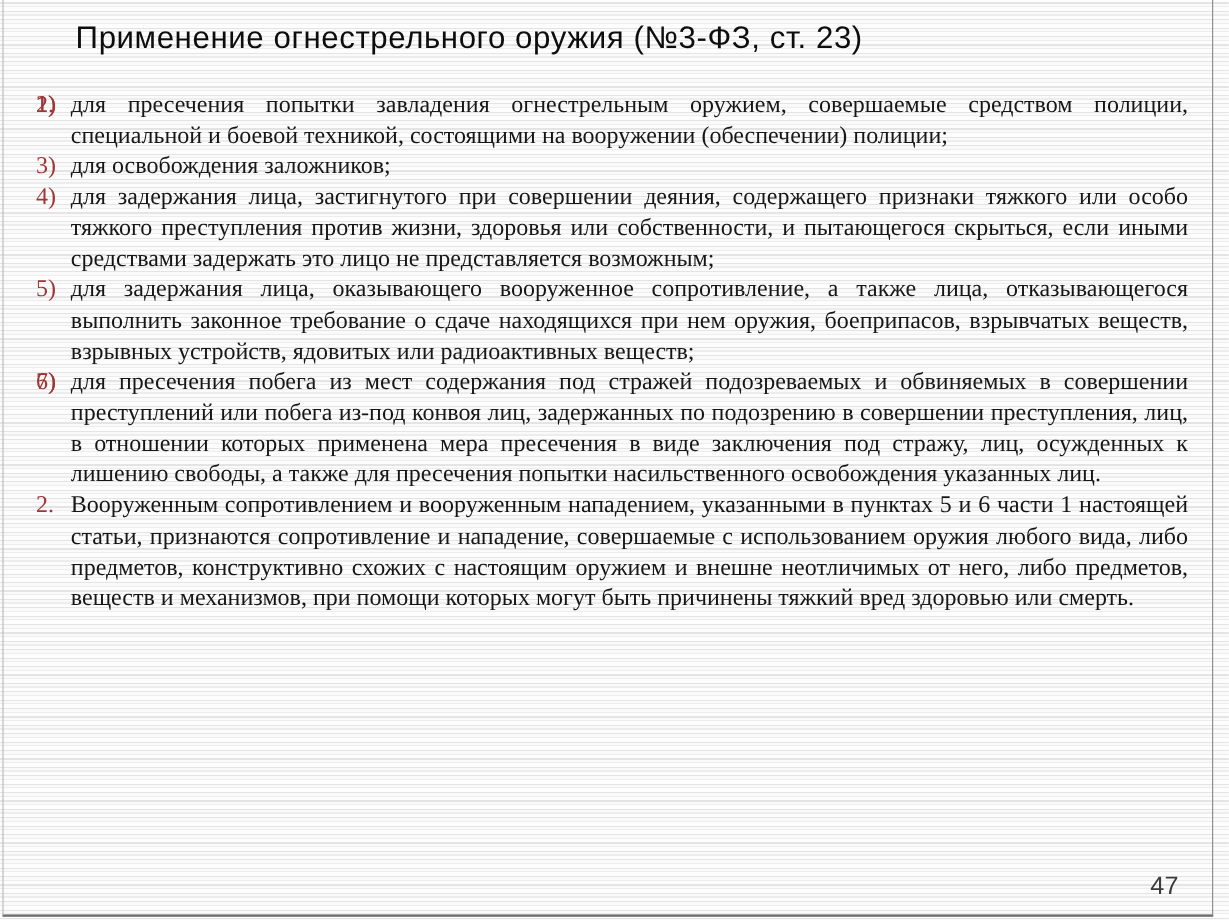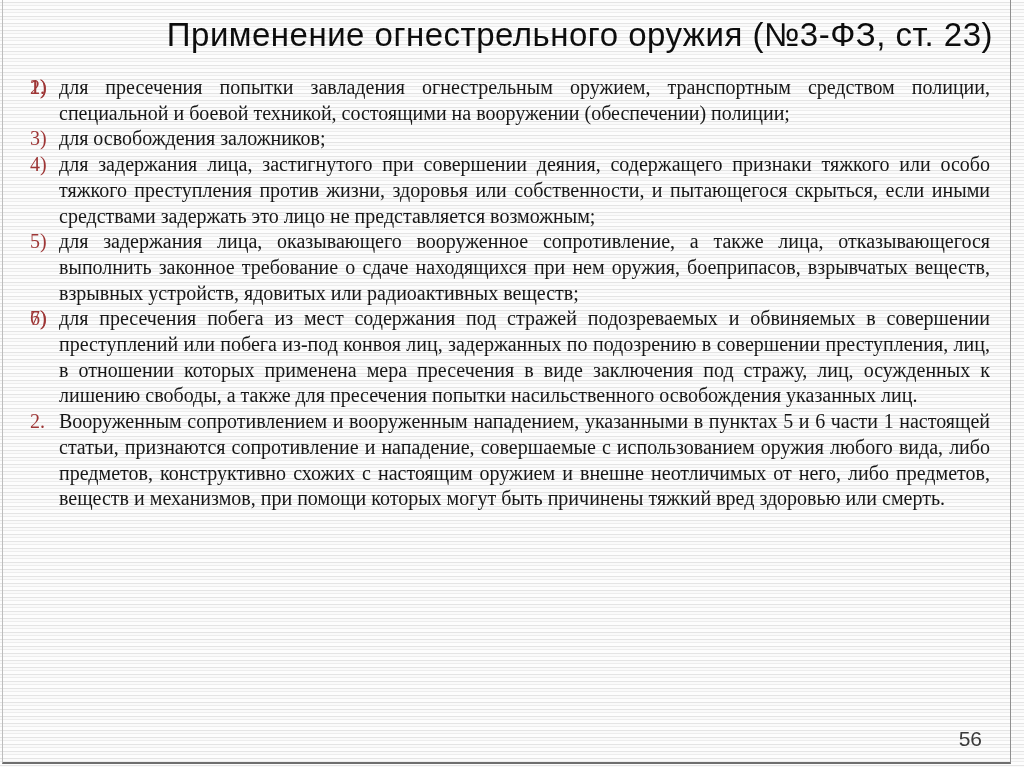--- a/index.html
+++ b/index.html
@@ -38,26 +38,25 @@
     border-bottom: 2px solid #6e6e6e;
     pointer-events: none;
   }
 
   .title {
     position: absolute;
     left: 63px;
     top: 16px;
     width: 930px;
     font-family: "Liberation Sans", sans-serif;
-    font-size: 33px;
+    font-size: 26px;
     font-weight: 400;
     letter-spacing: 0.5px;
     color: #0d0d0d;
     white-space: nowrap;
-    text-align: right;
   }
 
   .body-text {
     position: absolute;
     left: 30px;
     top: 75px;
     width: 960px;
   }
 
   .item {
@@ -99,21 +98,21 @@
   <div class="item">
     <span class="marker">1.</span>
   </div>
 
   <div class="item">
     <span class="marker">1)</span>
   </div>
 
   <div class="item">
     <span class="marker">2)</span>
-    <span>для пресечения попытки завладения огнестрельным оружием, транспортным средством полиции, специальной и боевой техникой, состоящими на вооружении (обеспечении) полиции;</span>
+    <span>для пресечения попытки завладения огнестрельным оружием, совершаемые средством полиции, специальной и боевой техникой, состоящими на вооружении (обеспечении) полиции;</span>
   </div>
 
   <div class="item">
     <span class="marker">3)</span>
     <span>для освобождения заложников;</span>
   </div>
 
   <div class="item">
     <span class="marker">4)</span>
     <span>для задержания лица, застигнутого при совершении деяния, содержащего признаки тяжкого или особо тяжкого преступления против жизни, здоровья или собственности, и пытающегося скрыться, если иными средствами задержать это лицо не представляется возможным;</span>
@@ -133,13 +132,13 @@
     <span>для пресечения побега из мест содержания под стражей подозреваемых и обвиняемых в совершении преступлений или побега из-под конвоя лиц, задержанных по подозрению в совершении преступления, лиц, в отношении которых применена мера пресечения в виде заключения под стражу, лиц, осужденных к лишению свободы, а также для пресечения попытки насильственного освобождения указанных лиц.</span>
   </div>
 
   <div class="item">
     <span class="marker">2.</span>
     <span>Вооруженным сопротивлением и вооруженным нападением, указанными в пунктах 5 и 6 части 1 настоящей статьи, признаются сопротивление и нападение, совершаемые с использованием оружия любого вида, либо предметов, конструктивно схожих с настоящим оружием и внешне неотличимых от него, либо предметов, веществ и механизмов, при помощи которых могут быть причинены тяжкий вред здоровью или смерть.</span>
   </div>
 
 </div>
 
-<div class="page-number">56</div>
+<div class="page-number">47</div>
 
 </body></html>

